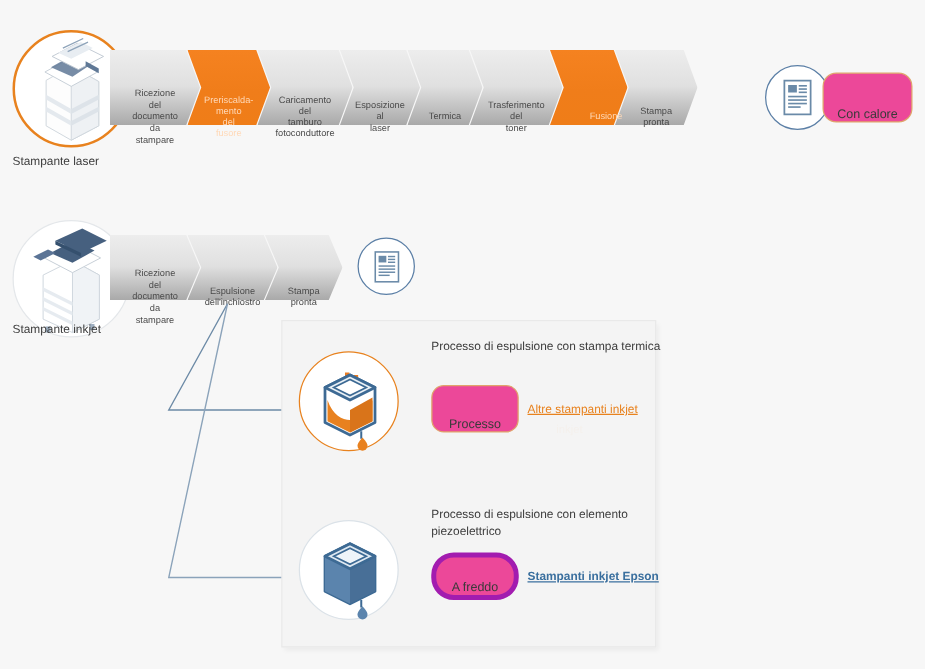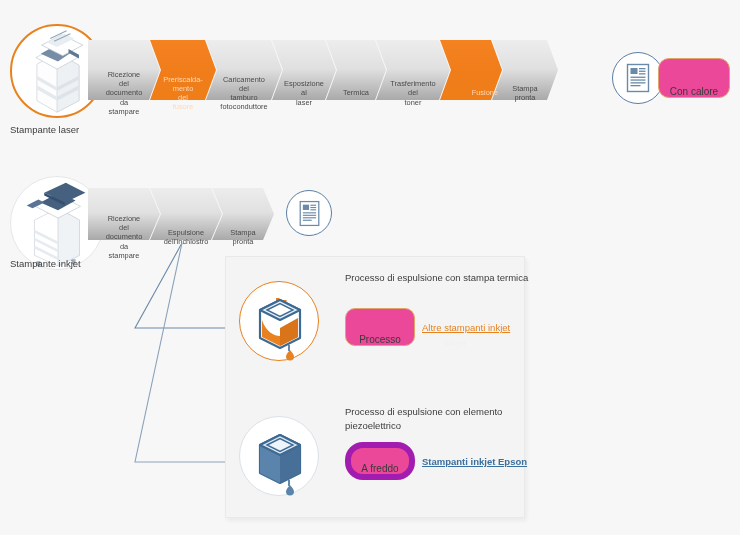--- a/index.html
+++ b/index.html
@@ -77,21 +77,21 @@
   .pill.warm{
     left:658px;top:58px;width:72px;height:40px;
     border:1px solid #e0a46b;border-radius:11px;
   }
   .pill.thermal{
     left:345px;top:308px;width:70px;height:38px;
     border:1px solid #e0a46b;border-radius:10px;
   }
   .pill.cold{
     left:345px;top:442px;width:70px;height:38px;
-    border:6px solid #a21caf;border-radius:18px;
+    border:4px solid #a21caf;border-radius:18px;
   }
 
   
   .panel{
     position:absolute;left:225px;top:256px;width:300px;height:262px;
     background:#f4f4f4;
     border:1px solid #e9e9e9;
     box-shadow:2px 3px 4px rgba(0,0,0,0.05);
     box-sizing:border-box;
   }

